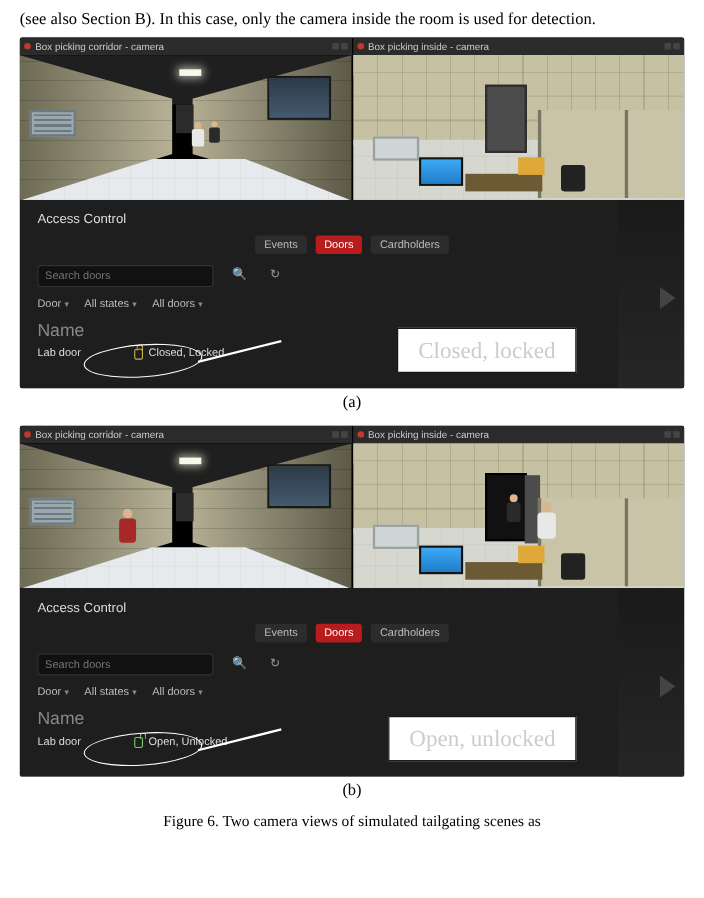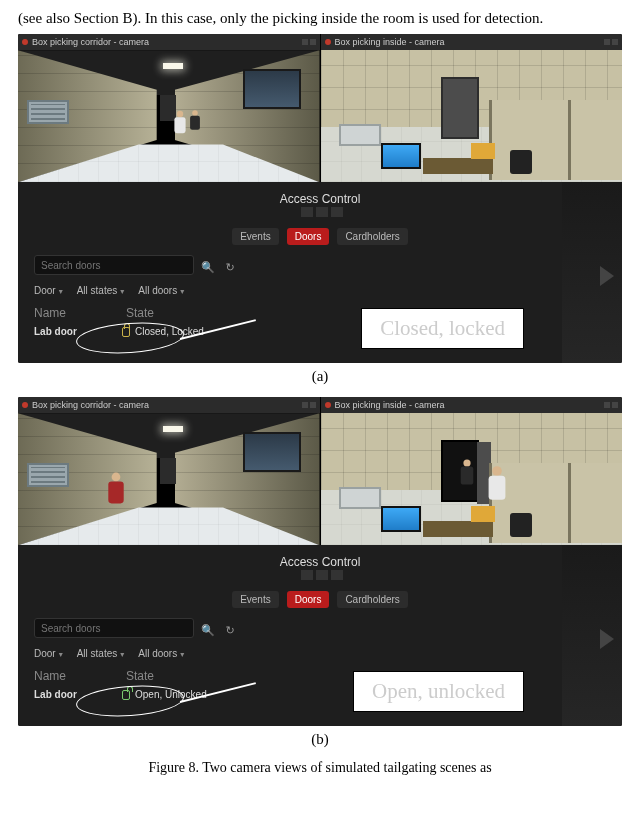--- a/index.html
+++ b/index.html
@@ -54,34 +54,34 @@
   .room .sink{position:absolute;top:56%;left:6%;width:42px;height:22px;background:#cfd4d4;border:2px solid #9aa1a1;}
   .room .monitor{position:absolute;bottom:10%;left:20%;width:40px;height:26px;background:linear-gradient(#3ea9f5,#1f7dc9);border:2px solid #111;}
   .room .desk{position:absolute;bottom:6%;left:34%;width:70px;height:16px;background:#6b5a34;}
   .room .boxy{position:absolute;bottom:18%;left:50%;width:24px;height:16px;background:#e0a838;}
   .room .chair{position:absolute;bottom:6%;right:30%;width:22px;height:24px;background:#222;border-radius:3px;}
 
   .p-room-white{top:42%; left:56%; transform:scale(1.2);}
   .p-room-dark{top:34%; left:46%; transform:scale(0.9);}
 
   .ac-panel { background:#1e1e1e; padding:10px 16px 26px; position:relative; font-family: Arial, Helvetica, sans-serif; color:#ccc; }
-  .ac-title { font-size:12px; color:#ddd; margin-bottom:8px; display:flex; align-items:center;flex-direction:column;}
+  .ac-title { font-size:12px; color:#ddd; margin-bottom:8px; display:flex; align-items:center;}
   .ac-title .spacer{flex:1;}
   .ac-title .win-icons span{display:inline-block;width:12px;height:10px;background:#333;margin-left:3px;}
   .tabs { display:flex; gap:8px; margin:6px 0 10px; font-size:10px;justify-content:center;}
   .tab { padding:3px 8px; background:#2c2c2c; border-radius:3px; color:#bbb;}
   .tab.active{ background:#b91c1c; color:#fff;}
-  .searchbar{display:flex;align-items:flex-end;gap:6px;margin-bottom:10px;}
+  .searchbar{display:flex;align-items:flex-start;gap:16px;margin-bottom:10px;}
   .searchbar input{background:#111;border:1px solid #333;color:#777;height:20px;width:160px;padding:0 6px;font-size:10px;border-radius:3px;}
   .searchbar .icon{width:16px;height:16px;display:flex;align-items:center;justify-content:center;color:#999;font-size:11px;}
   .filters{display:flex;gap:14px;font-size:10px;color:#bbb;margin-bottom:10px;}
   .filter .chev{font-size:8px;margin-left:3px;color:#888;}
-  .tablehead{display:flex;gap:60px;font-size:12px;color:#888;margin-bottom:6px;}
+  .tablehead{display:flex;gap:60px;font-size:16px;color:#888;margin-bottom:6px;justify-content:space-between;}
   .tablerow{display:flex;align-items:center;gap:40px;font-size:10px;color:#ddd;}
-  .tablerow .name{width:48px;font-weight:bold;}
+  .tablerow .name{width:48px;}
   .tablerow .state{display:flex;align-items:center;gap:5px;}
   .lock-icon{width:8px;height:10px;border:1px solid #c9b24a;border-radius:2px;position:relative;}
   .lock-icon::before{content:"";position:absolute;top:-5px;left:1px;width:4px;height:5px;border:1px solid #c9b24a;border-bottom:none;border-radius:3px 3px 0 0;}
   .unlock-icon{width:8px;height:10px;border:1px solid #7bc96f;border-radius:2px;position:relative;}
   .unlock-icon::before{content:"";position:absolute;top:-5px;left:4px;width:4px;height:5px;border:1px solid #7bc96f;border-bottom:none;border-radius:3px 3px 0 0;}
 
   .ellipse{position:absolute;border:1.6px solid #fff;border-radius:50%;transform:rotate(-4deg);pointer-events:none;}
   .ellipse.a{width:108px;height:30px;bottom:10px;left:58px;}
   .ellipse.b{width:108px;height:30px;bottom:10px;left:58px;}
   .leader{position:absolute;height:1.6px;background:#fff;transform-origin:left center;}
@@ -91,21 +91,21 @@
   .callout{position:absolute;background:#fff;border:1.5px solid #000;padding:7px 18px;font-family:"Times New Roman",serif;font-size:21px;right:98px;bottom:14px;}
   .sidestrip{position:absolute;right:0;top:0;bottom:0;width:60px;background:linear-gradient(180deg,#1a1a1a,#262626);}
   .sidestrip .play{position:absolute;right:8px;top:46%;width:0;height:0;border-left:14px solid #444;border-top:10px solid transparent;border-bottom:10px solid transparent;}
 
   .subcaption{ text-align:center; font-size:15px; margin:5px 0 12px; }
   .maincaption{ text-align:center; font-size:14px; margin-top:4px;}
 </style>
 </head>
 <body>
 
-<div class="pre-text">(see also Section B). In this case, only the picking inside the room is used for detection.</div>
+<div class="pre-text">(see also Section B). In this case, only the camera inside the room is used for detection.</div>
 
 <figure class="figure">
   <div class="panel">
     <div class="views">
 
       <div class="view left">
         <div class="titlebar">
           <span class="dot-red"></span>
           <span>Box picking corridor - camera</span>
           <span class="spacer"></span>
@@ -293,13 +293,13 @@
       </div>
 
       <div class="ellipse b"></div>
       <div class="leader b"></div>
       <div class="callout">Open, unlocked</div>
     </div>
   </div>
   <figcaption class="subcaption">(b)</figcaption>
 </figure>
 
-<div class="maincaption">Figure 8.    Two camera views of simulated tailgating scenes as</div>
+<div class="maincaption">Figure 6.    Two camera views of simulated tailgating scenes as</div>
 
 </body></html>

